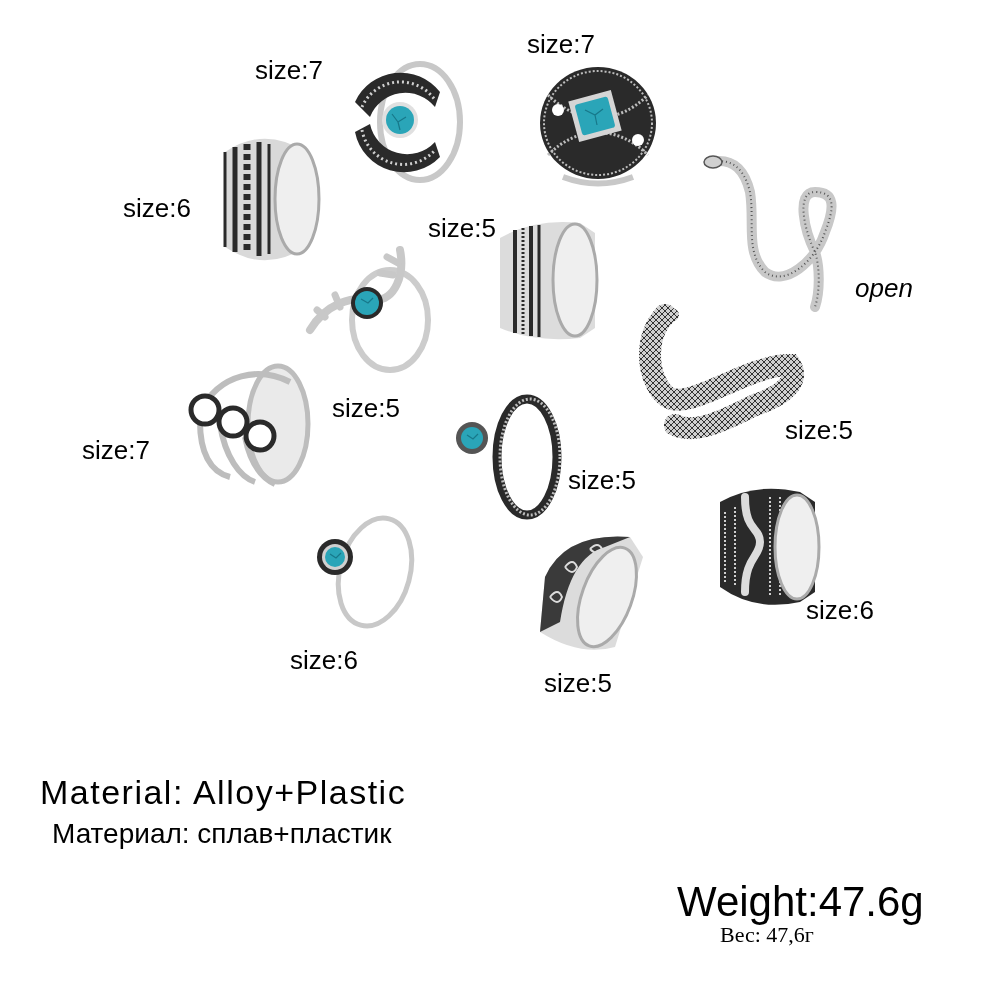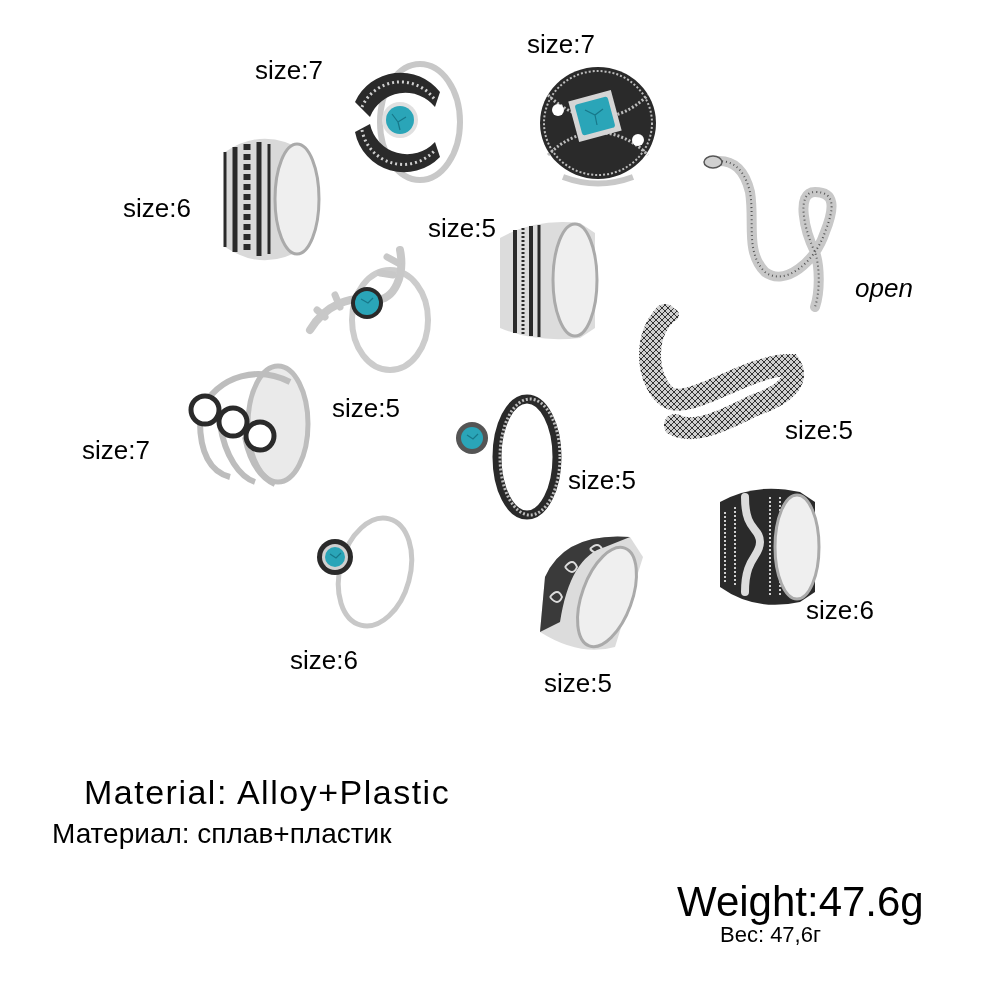--- a/index.html
+++ b/index.html
@@ -4,21 +4,21 @@
 <style>
   html, body { margin:0; padding:0; background:#ffffff; }
   body { width:1000px; height:1000px; position:relative; overflow:hidden;
          font-family:"Liberation Sans", sans-serif; color:#000; }
   .label { position:absolute; font-size:26px; line-height:1; white-space:nowrap; }
   .ring { position:absolute; }
   .ring svg { width:100%; height:100%; overflow:visible; }
   .title { position:absolute; font-size:34px; letter-spacing:1.5px; white-space:nowrap; }
   .sub { position:absolute; font-size:28px; white-space:nowrap; }
   .weight { position:absolute; font-size:42px; white-space:nowrap; }
-  .weight-sub { position:absolute; font-size:22px; white-space:nowrap; }
+  .weight-sub { position:absolute; font-size:22px; white-space:nowrap;font-family:Liberation Serif, serif; }
 </style>
 </head>
 <body>
 
 <div class="label" style="left:255px;top:57px;">size:7</div>
 <div class="ring" style="left:340px;top:62px;width:130px;height:130px;">
   <svg viewBox="0 0 130 130">
     <ellipse cx="80" cy="60" rx="40" ry="58" fill="none" stroke="#c8c8c8" stroke-width="6"></ellipse>
     <path d="M15,40 A50,50 0 0 1 100,30 L95,45 A38,38 0 0 0 30,55 Z" fill="#2a2a2a"></path>
     <path d="M15,70 A50,50 0 0 0 100,95 L95,80 A38,38 0 0 1 30,62 Z" fill="#2a2a2a"></path>
@@ -154,17 +154,17 @@
 <div class="ring" style="left:535px;top:527px;width:115px;height:130px;">
   <svg viewBox="0 0 115 130">
     <path d="M10,50 Q30,5 95,10 L108,30 L80,120 Q45,130 5,105 Z" fill="#dcdcdc"></path>
     <path d="M10,50 Q30,5 95,10 L70,20 Q35,30 25,95 L5,105 Z" fill="#3a3a3a"></path>
     <path d="M15,70 q8,-10 12,0 q-4,10 -12,0 M30,40 q8,-10 12,0 q-4,10 -12,0 M55,22 q8,-8 12,0 q-4,8 -12,0" stroke="#dcdcdc" stroke-width="2" fill="none"></path>
     <ellipse cx="72" cy="70" rx="25" ry="52" fill="#efefef" stroke="#aaaaaa" stroke-width="3" transform="rotate(20 72 70)"></ellipse>
   </svg>
 </div>
 <div class="label" style="left:544px;top:670px;">size:5</div>
 
-<div class="title" style="left:40px;top:773px;margin-left:44px;">Material: Alloy+Plastic</div>
+<div class="title" style="left:40px;top:773px;">Material: Alloy+Plastic</div>
 <div class="sub" style="left:52px;top:818px;">Материал: сплав+пластик</div>
 
 <div class="weight" style="left:677px;top:878px;">Weight:47.6g</div>
 <div class="weight-sub" style="left:720px;top:922px;">Вес: 47,6г</div>
 
 </body></html>

